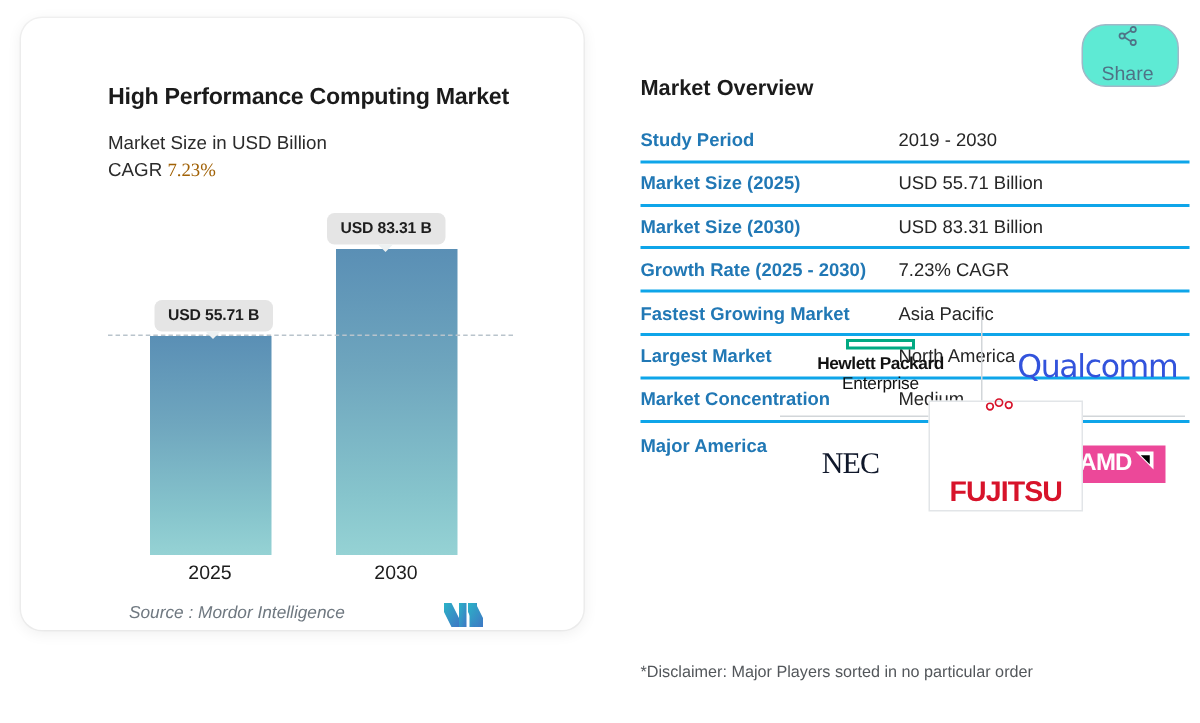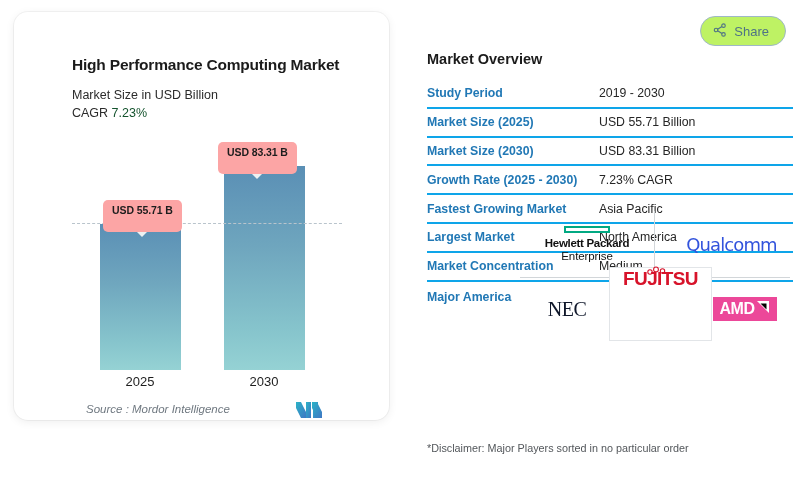--- a/index.html
+++ b/index.html
@@ -26,41 +26,41 @@
     letter-spacing: -0.2px;
   }
   .chart-sub {
     position: absolute; left: 58px; top: 76px;
     font-size: 12.5px; color: #2b2b2b;
   }
   .chart-cagr {
     position: absolute; left: 58px; top: 94px;
     font-size: 12.5px; color: #2b2b2b;
   }
-  .chart-cagr .val { color: #14532d; }
+  .chart-cagr .val { color: #a16207; font-family: Liberation Serif, serif; }
 
   .plot { position: absolute; left: 0; top: 0; width: 375px; height: 408px; }
 
   .bar {
     position: absolute;
     background: linear-gradient(to bottom, #5a8fb5 0%, #6fa6be 40%, #86c4cc 80%, #95d2d4 100%);
   }
   #bar-2025 { left: 86px; top: 212px; width: 81px; height: 146px; }
   #bar-2030 { left: 210px; top: 154px; width: 81px; height: 204px; }
 
   .dashline {
     position: absolute; left: 58px; top: 211px; width: 270px; height: 0;
     border-top: 1.4px dashed #b9c4cc;
   }
 
   .badge {
     position: absolute;
-    background: #fca5a5;
+    background: #e5e5e5;
     border-radius: 5px;
-    padding: 4px 9px 16px 9px;
+    padding: 4px 9px 5px 9px;
     font-size: 10.5px; font-weight: bold; color: #1d1d1d;
     white-space: nowrap;
     letter-spacing: -0.1px;
   }
   .badge:after {
     content: ""; position: absolute;
     left: 50%; bottom: -5px; margin-left: -5px;
     border-left: 5px solid transparent;
     border-right: 5px solid transparent;
     border-top: 5px solid #edf1f2;
@@ -78,25 +78,25 @@
 
   .source {
     position: absolute; left: 72px; top: 391px;
     font-size: 11.5px; color: #6f7880; font-style: italic;
   }
   .mi-logo { position: absolute; left: 281px; top: 387px; }
 
   
   .share-btn {
     position: absolute; right: 14px; top: 16px;
-    height: 30px; padding: 0 16px 0 12px;
+    height: 42px; padding: 0 16px 0 12px;
     display: flex; align-items: center; gap: 7px;
     border: 1.3px solid #9fb8c7; border-radius: 16px;
-    background: #bef264; cursor: pointer;
-    font-size: 13px; color: #4f7286;
+    background: #5eead4; cursor: pointer;
+    font-size: 13px; color: #4f7286; flex-direction: column;
   }
 
   
   .right { position: absolute; left: 420px; top: 0; width: 380px; height: 482px; }
   .panel-title {
     position: absolute; left: 7px; top: 51px;
     font-size: 14.5px; font-weight: bold; color: #1b1b1b;
   }
 
   .table { position: absolute; left: 7px; top: 80px; width: 366px; }
@@ -115,36 +115,36 @@
 
   
   .logos { position: absolute; left: 100px; top: 211px; width: 270px; height: 130px; }
   .vline { position: absolute; background: #d2d6d9; }
   .hline { position: absolute; background: #d2d6d9; }
   .logo-cell {
     position: absolute;
     display: flex; align-items: center; justify-content: center;
   }
   .center-box {
-    position: absolute; left: 89px; top: 56px; width: 103px; height: 74px;
+    position: absolute; left: 99px; top: 56px; width: 103px; height: 74px;
     background: #ffffff; border: 1px solid #e2e5e8;
     z-index: 3;
-    display: flex; align-items: flex-start; justify-content: center;
+    display: flex; align-items: flex-end; justify-content: center;
   }
 
   .hpe-wrap { text-align: center; line-height: 1.05; }
   .hpe-bar {
     width: 46px; height: 7px; border: 2.4px solid #01a982;
     margin: 0 auto 4px auto;
   }
   .hpe-t1 { font-size: 11.5px; font-weight: bold; color: #111; letter-spacing: -0.3px; }
   .hpe-t2 { font-size: 11.5px; color: #111; letter-spacing: -0.1px; }
 
   .qc-text {
-    font-size: 18px; color: #3253dc;
+    font-size: 21px; color: #3253dc;
     font-family: "DejaVu Sans", sans-serif;
     letter-spacing: -0.9px;
     margin-left: 17px;
   }
   .nec-text {
     font-size: 20px; font-weight: normal; color: #0f172a;
     letter-spacing: -0.5px;
     font-family: "Liberation Serif", serif;
   }
   .fuj-text {

